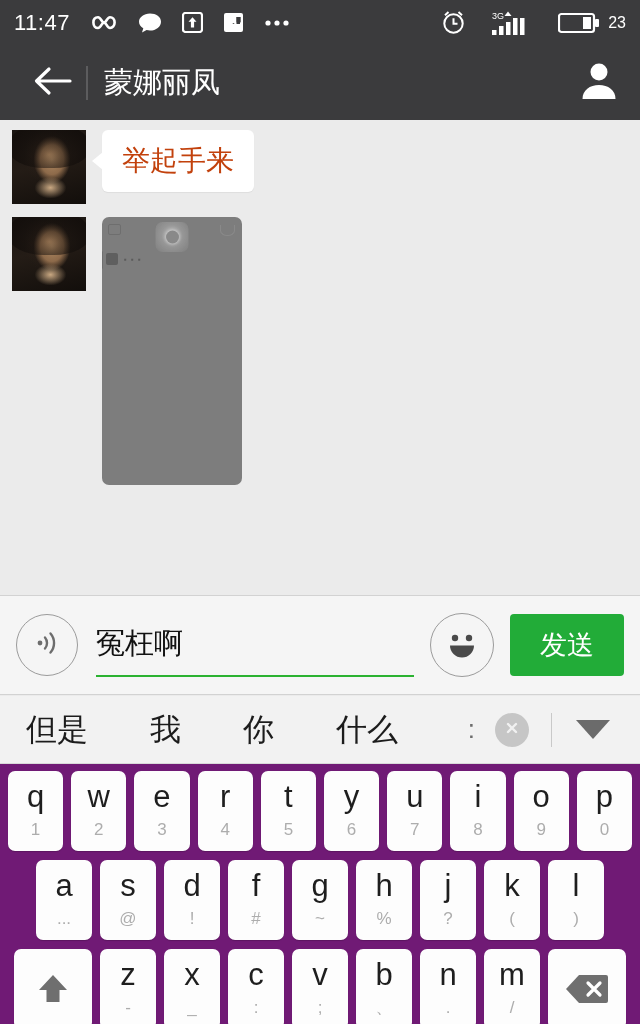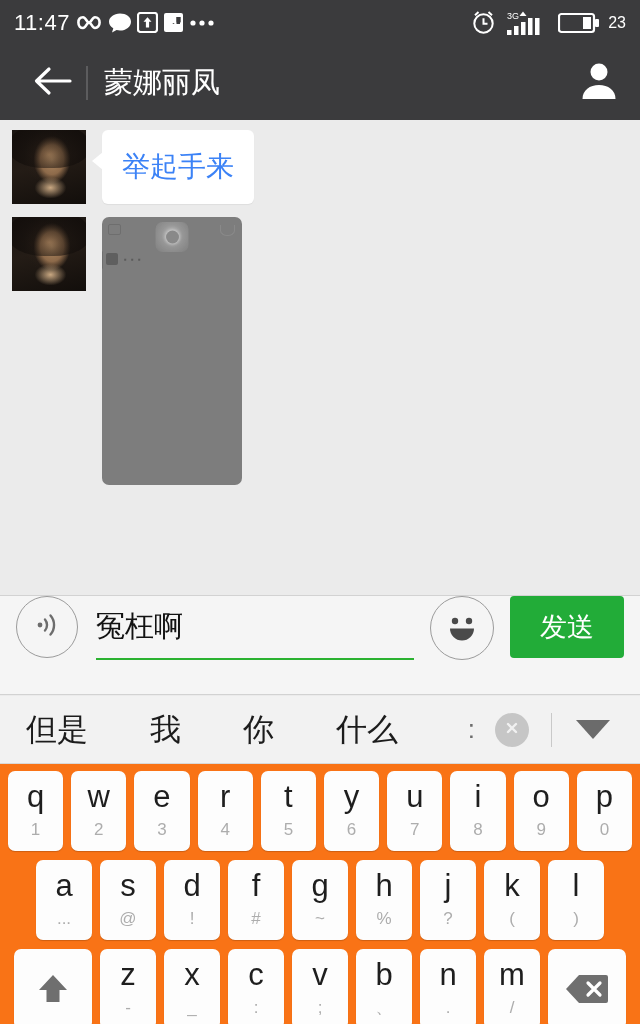--- a/index.html
+++ b/index.html
@@ -41,20 +41,21 @@
   }
   .status-time {
     font-size: 22px;
     letter-spacing: 0.5px;
     color: #ffffff;
   }
   .status-ico {
     display: inline-flex;
     align-items: center;
     justify-content: center;
+    margin-left: 15px;
   }
   .batt-num {
     font-size: 16px;
     color: #ffffff;
     margin-left: -2px;
   }
 
   
   .header {
     height: 75px;
@@ -135,23 +136,23 @@
     left: -6%; top: -10%;
     width: 112%; height: 62%;
     border-radius: 50% 50% 44% 44%;
     background: radial-gradient(ellipse at 50% 70%, rgba(25,18,14,0.15) 0%, #140f0c 72%);
   }
   .bubble {
     position: relative;
     margin-left: 16px;
     background: #ffffff;
     border-radius: 6px;
-    padding: 20px 20px;
+    padding: 14px 20px;
     font-size: 28px;
-    color: #3b82f6;
+    color: #c2410c;
     line-height: 1.22;
     max-width: 440px;
     box-shadow: 0 1px 1px rgba(0,0,0,0.06);
   }
   .bubble::before {
     content: "";
     position: absolute;
     left: -10px;
     top: 22px;
     width: 0; height: 0;
@@ -242,20 +243,21 @@
   
   .inputbar {
     position: absolute;
     left: 0; right: 0;
     top: 595px;
     height: 100px;
     background: #f5f5f5;
     border-top: 1px solid #d2d2d2;
     border-bottom: 1px solid #d2d2d2;
     display: flex;
+    align-items: center;
     padding: 0 16px;
     box-sizing: border-box;
   }
   .voice-btn {
     width: 60px; height: 60px;
     border: 1.5px solid #9b9b9b;
     border-radius: 50%;
     flex: none;
     display: flex;
     align-items: center;
@@ -296,21 +298,21 @@
     align-items: center;
     justify-content: center;
   }
 
   
   .keyboard {
     position: absolute;
     left: 0; right: 0;
     top: 696px;
     bottom: 0;
-    background: #f97316;
+    background: #701a75;
   }
   .suggest-row {
     height: 68px;
     background: #f2f2f2;
     border-bottom: 1px solid #d9d9d9;
     display: flex;
     align-items: center;
     padding: 0 16px 0 26px;
     box-sizing: border-box;
   }

